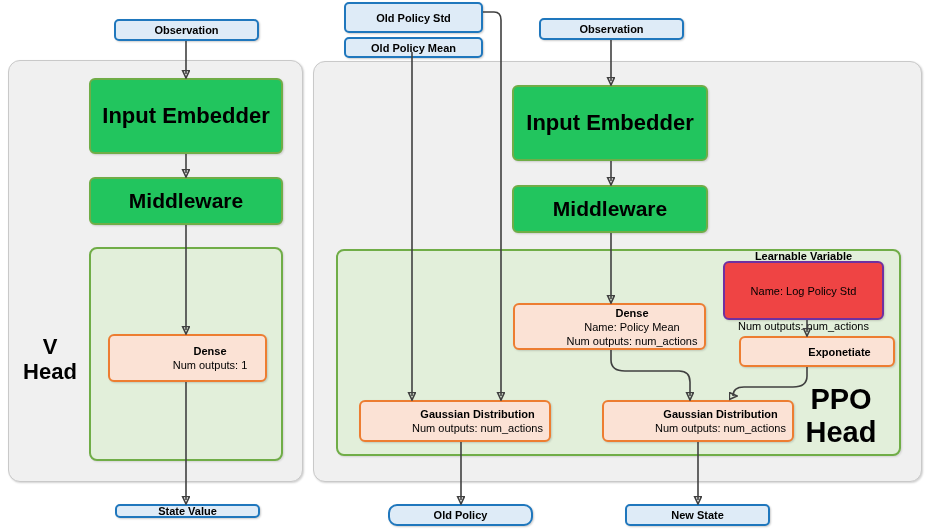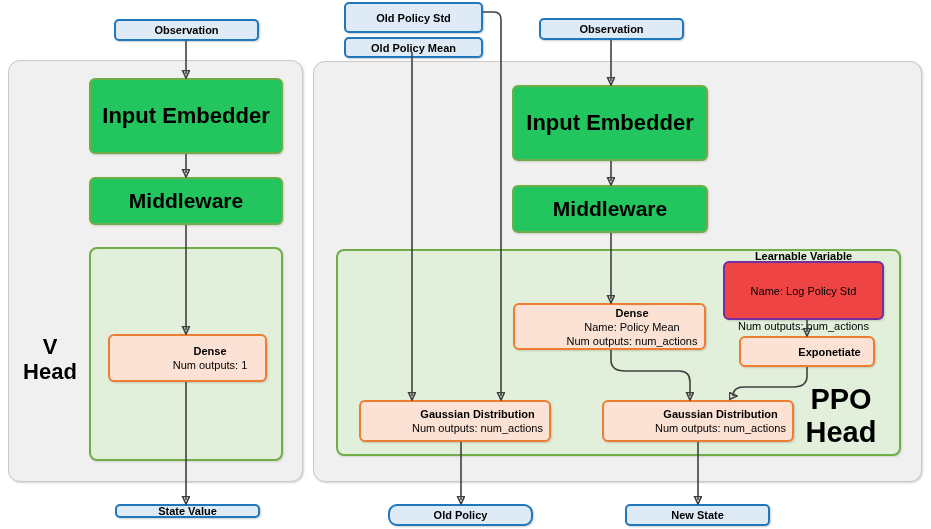--- a/index.html
+++ b/index.html
@@ -156,21 +156,21 @@
     <span class="t2">Name: Policy Mean</span>
     <span class="t2">Num outputs: num_actions</span>
   </div>
 
   <div class="abs purplebox" style="left:723px;top:261px;width:161px;height:59px;">
     <span class="t1">Learnable Variable</span>
     <span class="t2">Name: Log Policy Std</span>
     <span class="t2">Num outputs: num_actions</span>
   </div>
 
-  <div class="abs orangebox" style="left:739px;top:336px;width:136px;height:31px;">
+  <div class="abs orangebox" style="left:739px;top:336px;width:156px;height:31px;">
     <span class="t1">Exponetiate</span>
   </div>
 
   <div class="abs orangebox" style="left:359px;top:400px;width:192px;height:42px;">
     <span class="t1">Gaussian Distribution</span>
     <span class="t2">Num outputs: num_actions</span>
   </div>
 
   <div class="abs orangebox" style="left:602px;top:400px;width:192px;height:42px;">
     <span class="t1">Gaussian Distribution</span>

